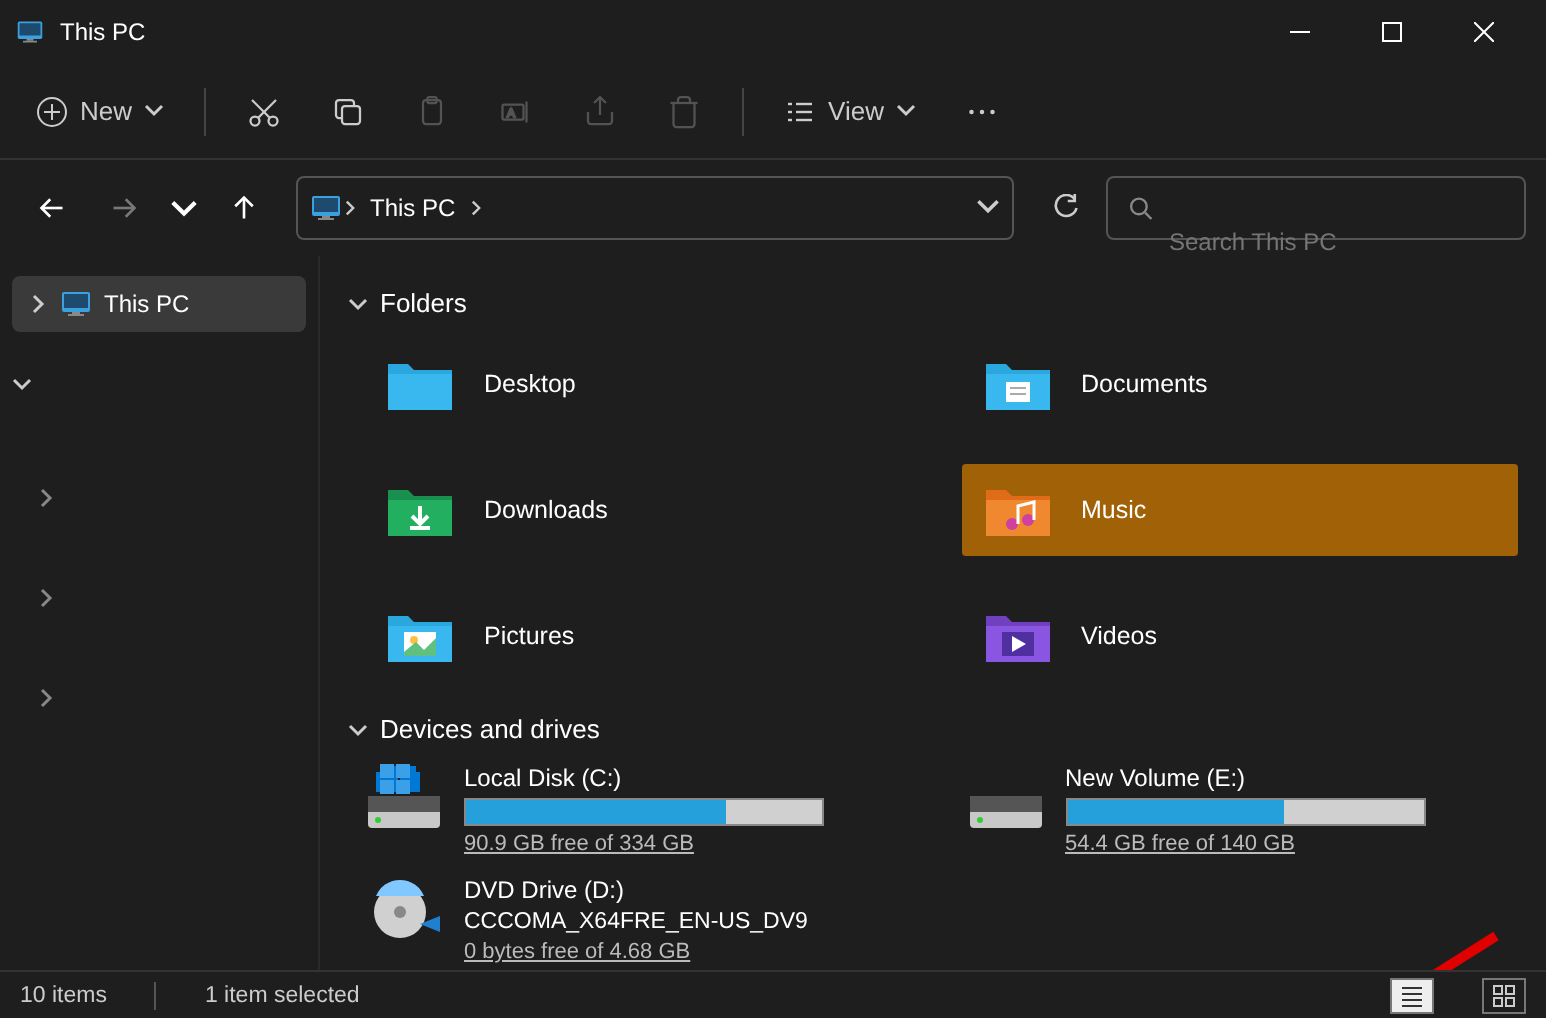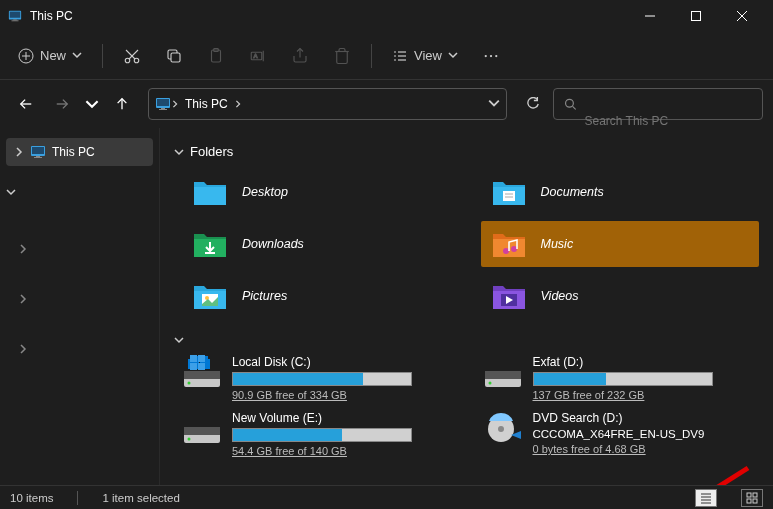--- a/index.html
+++ b/index.html
@@ -42,21 +42,21 @@
   .tree-item svg.pc {width:16px;height:16px;}
   .side-chev { position:absolute; top:58px; left:6px;}
   .side-chev svg{width:10px;height:10px;stroke:#ccc;fill:none;stroke-width:1.5;}
   .side-dots { position:absolute; left:18px; display:flex; flex-direction:column; gap:36px; top:115px;}
   .side-dots div svg{width:10px;height:10px;stroke:#888;fill:none;stroke-width:1.5;}
 
   .content { flex:1; padding:12px 14px; overflow:auto; position:relative;}
   .group-header { display:flex; align-items:center; gap:6px; font-size:13px; margin:4px 0 10px 0;}
   .group-header svg{width:10px;height:10px;stroke:#ccc;fill:none;stroke-width:1.5;}
   
-  .folders-grid { display:grid; grid-template-columns: 1fr 1fr; gap:6px 20px; margin-left:8px; margin-bottom:16px;font-style:italic;}
+  .folders-grid { display:grid; grid-template-columns: 1fr 1fr; gap:17px 20px; margin-left:8px; margin-bottom:16px;}
   .folder-item { display:flex; align-items:center; gap:14px; padding:8px 10px; border-radius:2px;}
   .folder-item.sel { background:#a16207;}
   .folder-item .ficon { width:36px; height:30px; position:relative;}
   .folder-item .ftxt { font-size:12.5px;}
   
   .drives-grid { display:grid; grid-template-columns: 1fr 1fr; gap:10px 24px; margin-left:8px;}
   .drive-item { display:flex; gap:10px;}
   .drive-icon { width:40px; height:36px; display:flex; align-items:flex-end;}
   .drive-info { flex:1; display:flex; flex-direction:column; gap:3px;}
   .drive-name { font-size:12px;}
@@ -338,20 +338,21 @@
               <polygon points="15,15 15,23 22,19" fill="#fff"></polygon>
             </svg></div>
         <span class="ftxt">Videos</span>
       </div>
     </div>
 
     <div class="group-header">
       <svg viewBox="0 0 10 10">
           <polyline points="1,3 5,7 9,3"></polyline>
         </svg>
+      <span>Devices and drives</span>
     </div>
     <div class="drives-grid">
 
       <div class="drive-item">
         <div class="drive-icon">
             <svg viewBox="0 0 40 36">
               <rect x="2" y="16" width="36" height="16" rx="2" fill="#c8c8c8"></rect>
               <rect x="2" y="16" width="36" height="8" fill="#555"></rect>
               <circle cx="7" cy="28" r="1.5" fill="#3c3"></circle>
               <rect x="6" y="4" width="10" height="10" fill="#0078d4"></rect>
@@ -372,36 +373,20 @@
           </div>
         <div class="drive-info">
           <span class="drive-name">Local Disk (C:)</span>
           <div class="drive-bar">
               <div class="drive-bar-fill" style="width:73%"></div>
             </div>
           <span class="drive-free">90.9 GB free of 334 GB</span>
         </div>
       </div>
 
-      <div class="drive-item">
-        <div class="drive-icon">
-            <svg viewBox="0 0 40 36">
-              <rect x="2" y="16" width="36" height="16" rx="2" fill="#c8c8c8"></rect>
-              <rect x="2" y="16" width="36" height="8" fill="#555"></rect>
-              <circle cx="7" cy="28" r="1.5" fill="#3c3"></circle>
-            </svg>
-          </div>
-        <div class="drive-info">
-          <span class="drive-name">Exfat (D:)</span>
-          <div class="drive-bar">
-              <div class="drive-bar-fill" style="width:41%"></div>
-            </div>
-          <span class="drive-free">137 GB free of 232 GB</span>
-        </div>
-      </div>
 
       <div class="drive-item">
         <div class="drive-icon">
             <svg viewBox="0 0 40 36">
               <rect x="2" y="16" width="36" height="16" rx="2" fill="#c8c8c8"></rect>
               <rect x="2" y="16" width="36" height="8" fill="#555"></rect>
               <circle cx="7" cy="28" r="1.5" fill="#3c3"></circle>
             </svg>
           </div>
         <div class="drive-info">
@@ -416,21 +401,21 @@
       <div class="drive-item">
         <div class="drive-icon">
             <svg viewBox="0 0 40 36">
               <circle cx="18" cy="18" r="13" fill="#d0d0d0"></circle>
               <circle cx="18" cy="18" r="3" fill="#888"></circle>
               <path d="M6 10 A13 13 0 0 1 30 10" fill="#80c8ff"></path>
               <polygon points="28,24 38,20 38,28" fill="#2080d0"></polygon>
             </svg>
           </div>
         <div class="drive-info">
-          <span class="drive-name">DVD Search (D:)</span>
+          <span class="drive-name">DVD Drive (D:)</span>
           <span class="drive-sub">CCCOMA_X64FRE_EN-US_DV9</span>
           <span class="drive-free">0 bytes free of 4.68 GB</span>
         </div>
       </div>
     </div>
 
     <div class="arrow">
       <svg viewBox="0 0 120 80">
           <defs>
             <marker id="ah" markerWidth="10" markerHeight="10" refX="2" refY="3" orient="auto">

